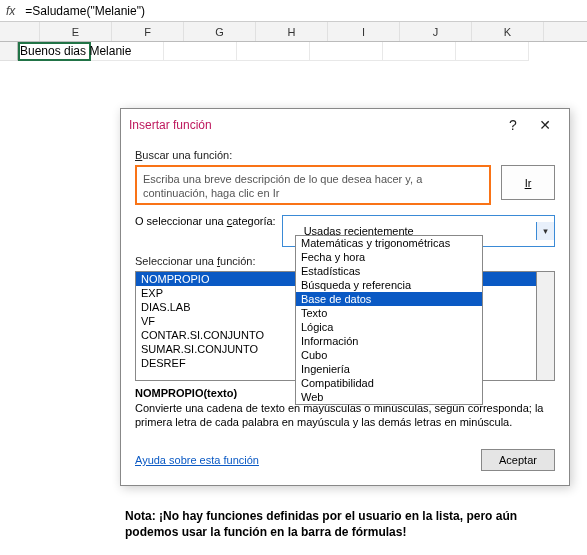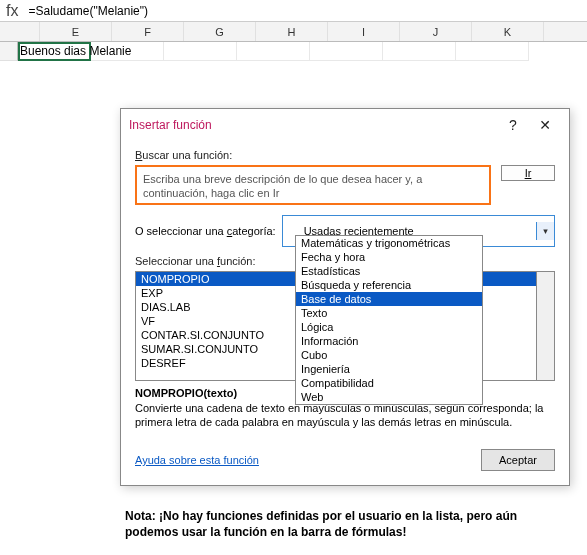--- a/index.html
+++ b/index.html
@@ -1,19 +1,19 @@
 <!DOCTYPE html>
 <html><head>
 <meta charset="utf-8">
 <style>
 * { margin: 0; padding: 0; box-sizing: border-box; font-family: "Segoe UI", Tahoma, sans-serif; }
 body { background: #fff; width: 587px; height: 555px; overflow: hidden; position: relative; }
 
 .formula-bar { display: flex; align-items: center; height: 22px; border-bottom: 1px solid #ccc; }
-.fx-label { font-size: 16px; padding: 0 6px; color: #444; }
+.fx-label { font-style: italic; font-size: 12px; padding: 0 6px; color: #444; }
 .formula-input { flex: 1; font-size: 12px; padding: 2px 4px; border: none; color: #000; }
 
 .col-headers { display: flex; height: 20px; background: #f3f3f3; border-bottom: 1px solid #bbb; }
 .col-header { flex: 0 0 72px; text-align: center; font-size: 11px; color: #333; line-height: 20px; border-right: 1px solid #e0e0e0; }
 .col-header.first { flex: 0 0 40px; }
 
 .grid-row { display: flex; height: 19px; }
 .row-header { flex: 0 0 18px; background: #f3f3f3; border-right: 1px solid #bbb; border-bottom: 1px solid #e0e0e0; }
 .cell { flex: 0 0 73px; border-right: 1px solid #e8e8e8; border-bottom: 1px solid #e8e8e8; font-size: 12px; line-height: 18px; padding-left: 3px; white-space: nowrap; }
 .cell.active { border: 2px solid #217346; padding-left: 2px; line-height: 16px; }
@@ -25,23 +25,23 @@
   padding: 0;
 }
 .dialog-titlebar { display: flex; align-items: center; height: 32px; padding: 0 8px; }
 .dialog-title { flex: 1; font-size: 12px; color: #be185d; }
 .dialog-help, .dialog-close { width: 32px; text-align: center; font-size: 14px; cursor: pointer; color: #222; }
 .dialog-body { padding: 8px 14px 14px 14px; }
 .dlg-label { font-size: 11px; color: #222; margin-bottom: 4px; }
 .dlg-u { text-decoration: underline; }
 .search-row { display: flex; gap: 10px; margin-bottom: 10px; }
 .search-box { flex: 1; border: 2px solid #f97316; padding: 5px 6px; font-size: 11px; color: #555; line-height: 14px; height: 40px; }
-.btn-ir { width: 54px; height: 16px; font-size: 11px; border: 1px solid #888; background: #fdfdfd; cursor: pointer; }
+.btn-ir { width: 54px; height: 35px; font-size: 11px; border: 1px solid #888; background: #fdfdfd; cursor: pointer; }
 
-.cat-row { display: flex; align-items: center; gap: 6px; margin-bottom: 8px; position: relative; }
+.cat-row { display: flex; gap: 6px; margin-bottom: 8px; position: relative; }
 .cat-label { font-size: 11px; }
 .cat-select { flex: 1; border: 1px solid #3a8ad6; height: 32px; font-size: 11px; padding-left: 21px; display: flex; align-items: center; justify-content: space-between; background: #fff; }
 .cat-select-arrow { width: 18px; height: 18px; background: #e8f0fb; border-left: 1px solid #3a8ad6; display: flex; align-items: center; justify-content: center; font-size: 9px; color: #333; }
 
 .cat-dropdown {
   position: absolute; left: 160px; top: 20px; width: 188px;
   background: #fff; border: 1px solid #888; z-index: 10; font-size: 11px;
 }
 .cat-dropdown .dd-item { padding: 1px 5px; cursor: pointer; }
 .cat-dropdown .dd-item.highlight { background: #0a59c4; color: #fff; }

